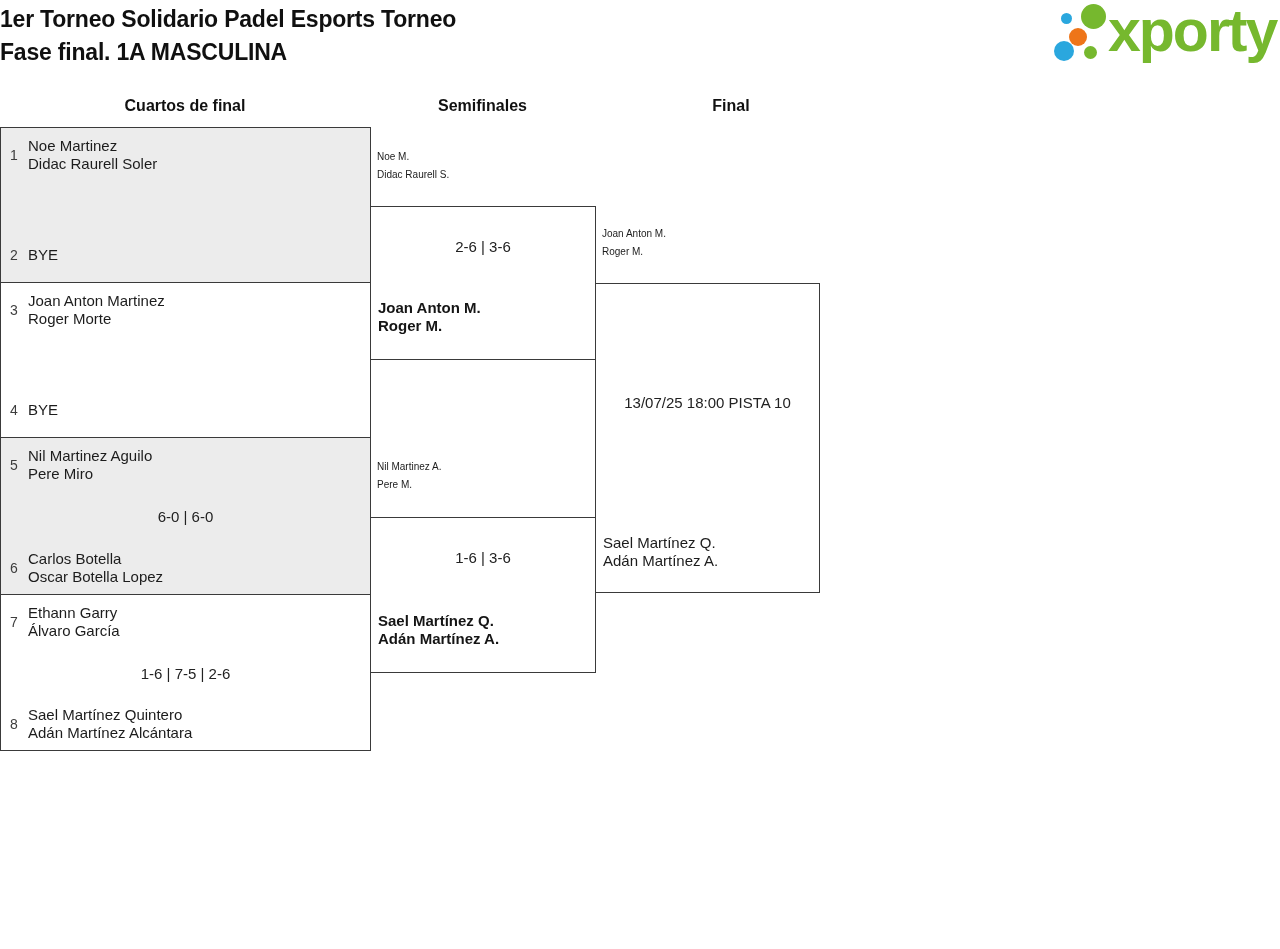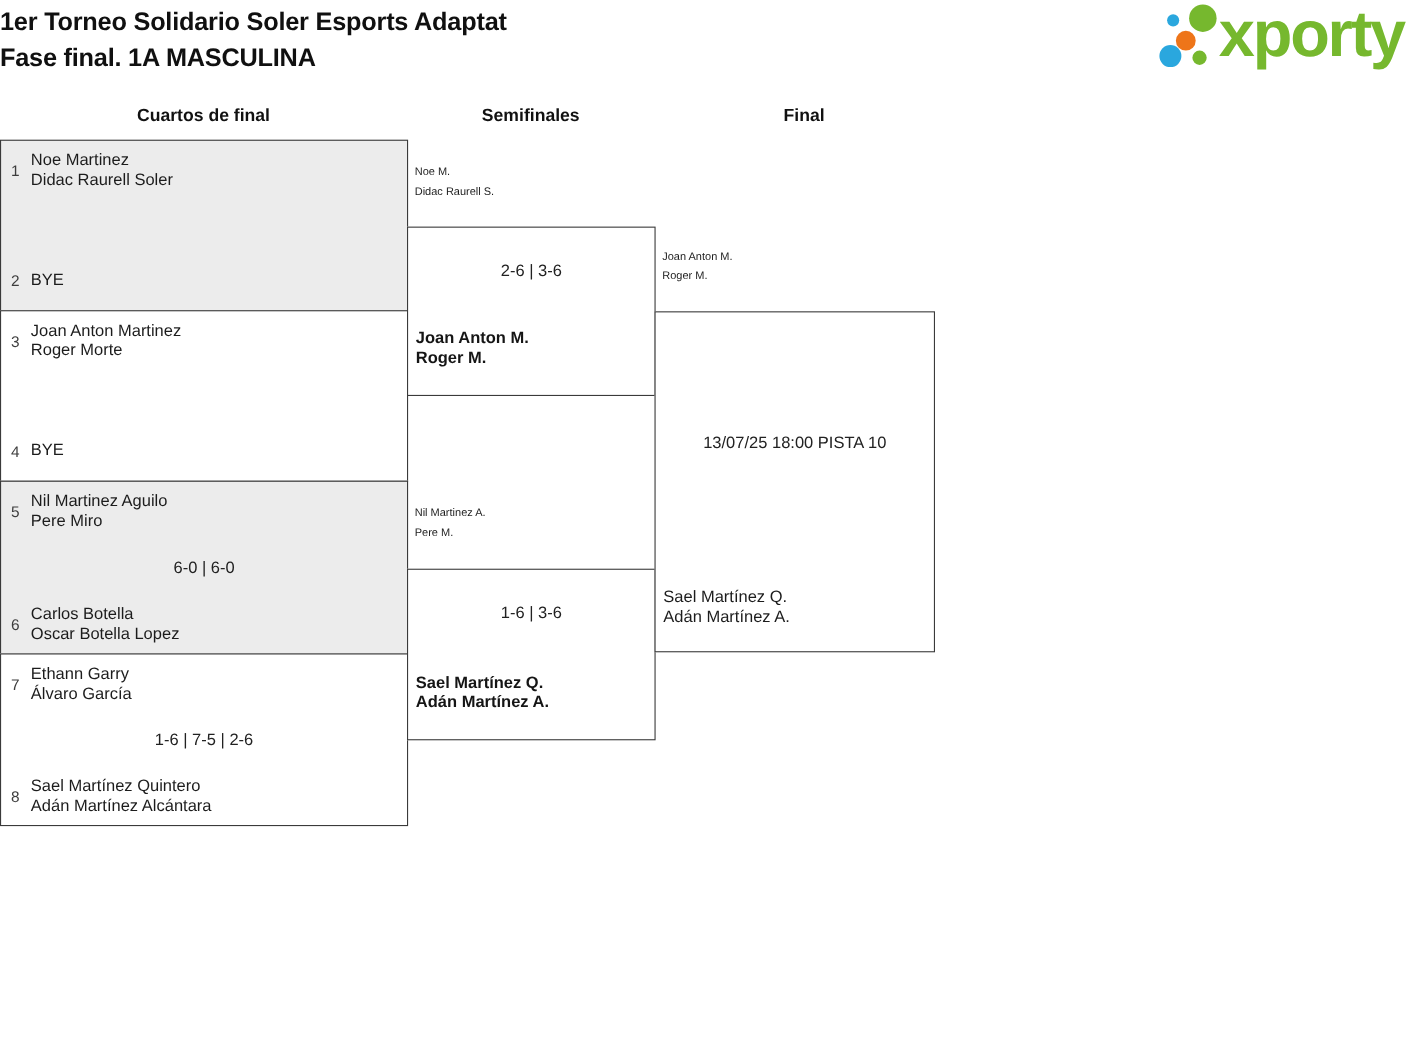--- a/index.html
+++ b/index.html
@@ -29,21 +29,21 @@
   .box { position:absolute; border:1px solid #3a3a3a; box-sizing:border-box; background:#fff; }
   .box.gray { background:#ececec; }
   .qf { left:0; width:371px; }
   .qf1 { top:127px; height:156px; }
   .qf2 { top:282px; height:156px; }
   .qf3 { top:437px; height:158px; }
   .qf4 { top:594px; height:157px; }
   .sf { left:370px; width:226px; }
   .sf1 { top:206px; height:154px; }
   .sf2 { top:517px; height:156px; }
-  .fbox { left:595px; top:283px; width:255px; height:310px; }
+  .fbox { left:595px; top:283px; width:225px; height:310px; }
 
   
   .prow { position:absolute; left:6px; display:flex; align-items:center; gap:7px; }
   .prow.top { top:9px; }
   .prow.bot { bottom:8px; }
   .prow.bot.single { bottom:18px; }
   .seed { min-width:14px; text-align:center; font-size:14px; color:#3d3d3d; }
   .names { font-size:15px; line-height:18px; color:#1c1c1c; }
   .prow.winner .names { font-weight:400; }
 
@@ -60,21 +60,21 @@
   .sf-winner { position:absolute; left:7px; bottom:24px; font-size:15px; line-height:18px; font-weight:700; color:#151515; }
   .final-bottom { position:absolute; left:7px; bottom:22px; font-size:15px; line-height:18px; color:#1c1c1c; }
   .schedule { position:absolute; top:110px; left:0; right:0; text-align:center; font-size:15px; color:#222; }
 </style>
 </head>
 <body>
 
 <div class="stage">
 
   <div class="title">
-    <div>1er Torneo Solidario Soler Esports Adaptat</div>
+    <div>1er Torneo Solidario Padel Esports Torneo</div>
     <div>Fase final. 1A MASCULINA</div>
   </div>
 
   <div class="logo">
     <span class="dot blue-small"></span>
     <span class="dot green-big"></span>
     <span class="dot orange-mid"></span>
     <span class="dot blue-big"></span>
     <span class="dot green-small"></span>
     <span class="wordmark">xporty</span>

